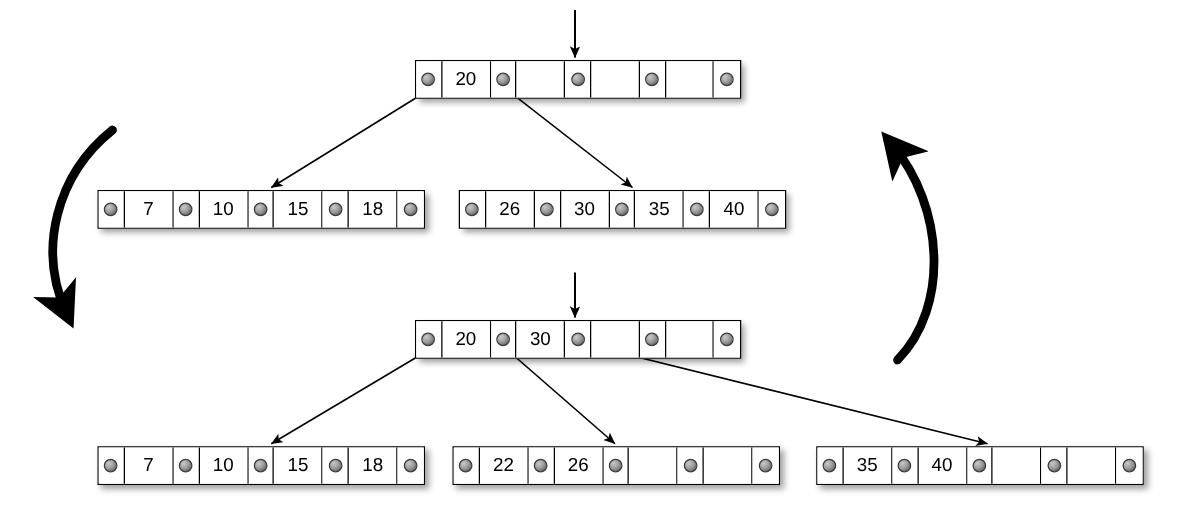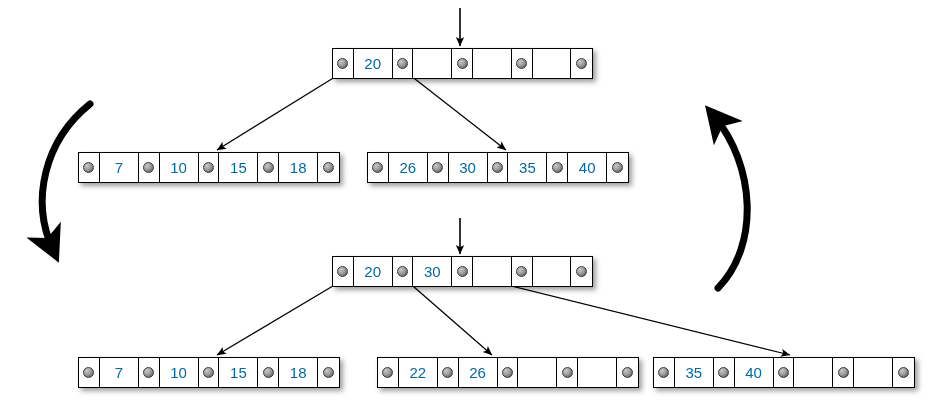--- a/index.html
+++ b/index.html
@@ -42,21 +42,21 @@
     background: #ffffff;
   }
   .cell:last-child {
     border-right: none;
   }
   .cell.ptr {
     position: relative;
   }
   .cell.key {
     font-size: 15px;
-    color: #0369a1;
+    color: #000000;
     font-family: "Liberation Sans", sans-serif;
     letter-spacing: 0px;
   }
   .dot {
     width: 11px;
     height: 11px;
     border-radius: 50%;
     background: radial-gradient(circle at 33% 30%, #c9c9c9 0%, #9d9d9d 45%, #6f6f6f 75%, #4a4a4a 100%);
     border: 1.2px solid #3a3a3a;
     box-sizing: border-box;
@@ -201,21 +201,21 @@
         </div>
         <div class="cell key" style="width: 41px;">15</div>
         <div class="cell ptr" style="width: 22px;">
           <span class="dot"></span>
         </div>
         <div class="cell key" style="width: 41px;">18</div>
         <div class="cell ptr" style="width: 22px;">
           <span class="dot"></span>
         </div>
       </div>
-      <div class="btree-node" style="left: 362px; top: 357px; width: 262px; height: 31px; margin-left: 15px;">
+      <div class="btree-node" style="left: 362px; top: 357px; width: 262px; height: 31px;">
         <div class="cell ptr" style="width: 22px;">
           <span class="dot"></span>
         </div>
         <div class="cell key" style="width: 41px;">22</div>
         <div class="cell ptr" style="width: 22px;">
           <span class="dot"></span>
         </div>
         <div class="cell key" style="width: 41px;">26</div>
         <div class="cell ptr" style="width: 22px;">
           <span class="dot"></span>

